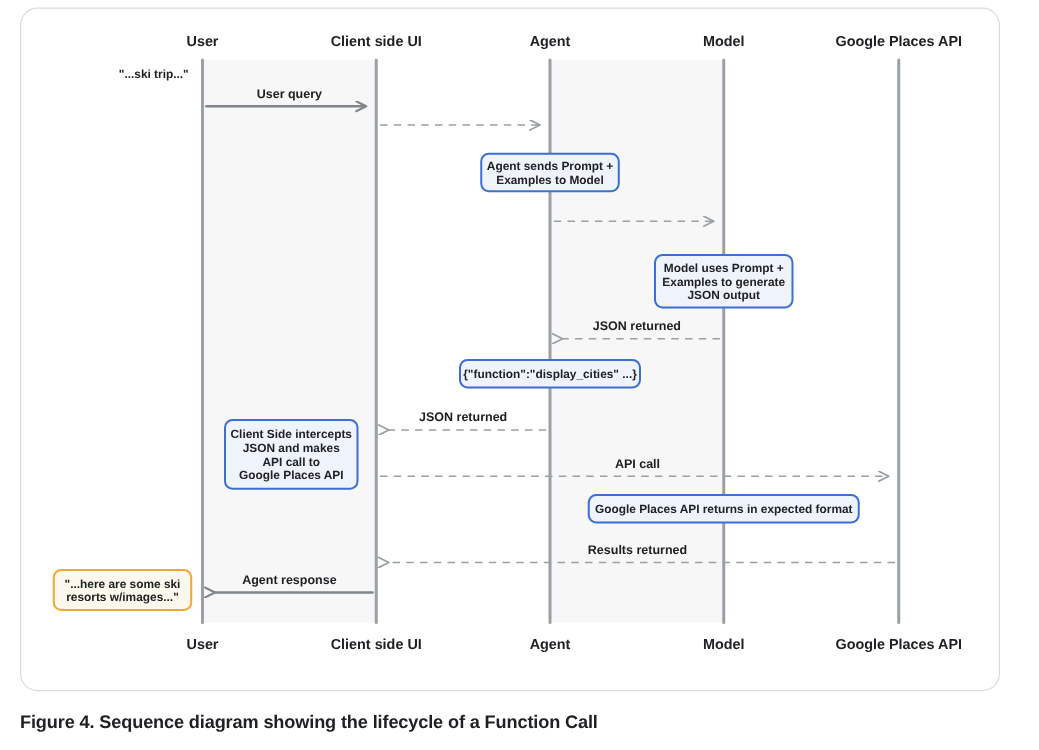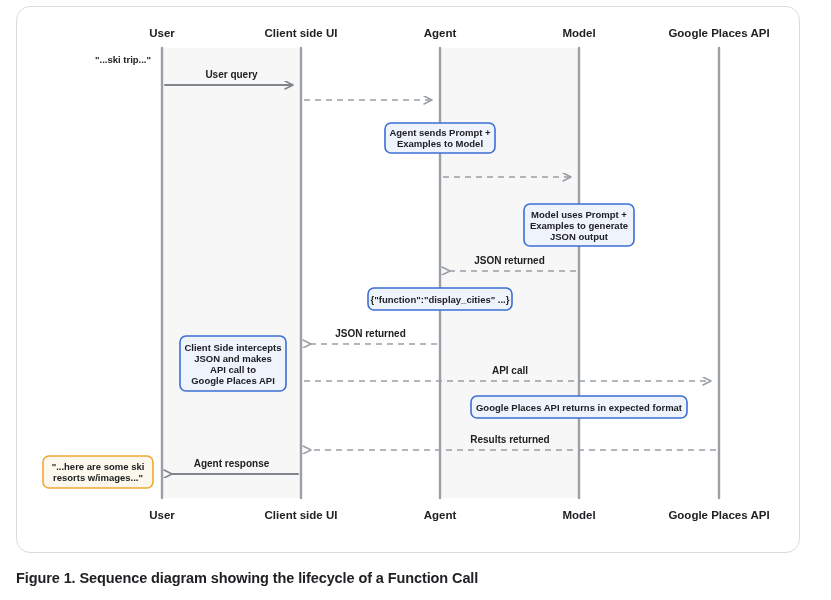--- a/index.html
+++ b/index.html
@@ -160,13 +160,13 @@
     <g id="labels-bottom-layer">
         <text x="145" y="512" text-anchor="middle" class="lifeline-label">User</text>
         <text x="284" y="512" text-anchor="middle" class="lifeline-label">Client side UI</text>
         <text x="423" y="512" text-anchor="middle" class="lifeline-label">Agent</text>
         <text x="562" y="512" text-anchor="middle" class="lifeline-label">Model</text>
         <text x="702" y="512" text-anchor="middle" class="lifeline-label">Google Places API</text>
       </g>
   </svg>
 </div>
 
-<div id="figure-caption">Figure 1. Sequence diagram showing the lifecycle of a Function Call</div>
+<div id="figure-caption">Figure 4. Sequence diagram showing the lifecycle of a Function Call</div>
 
 </body></html>

